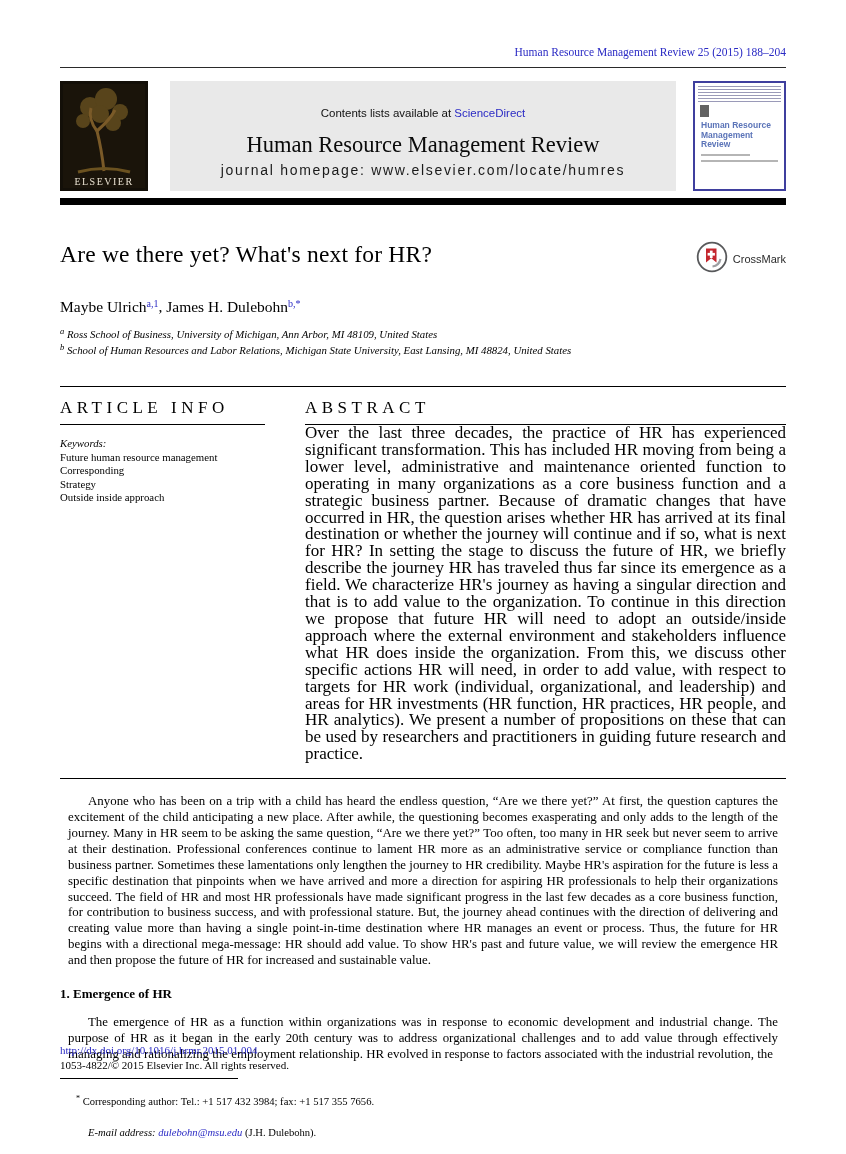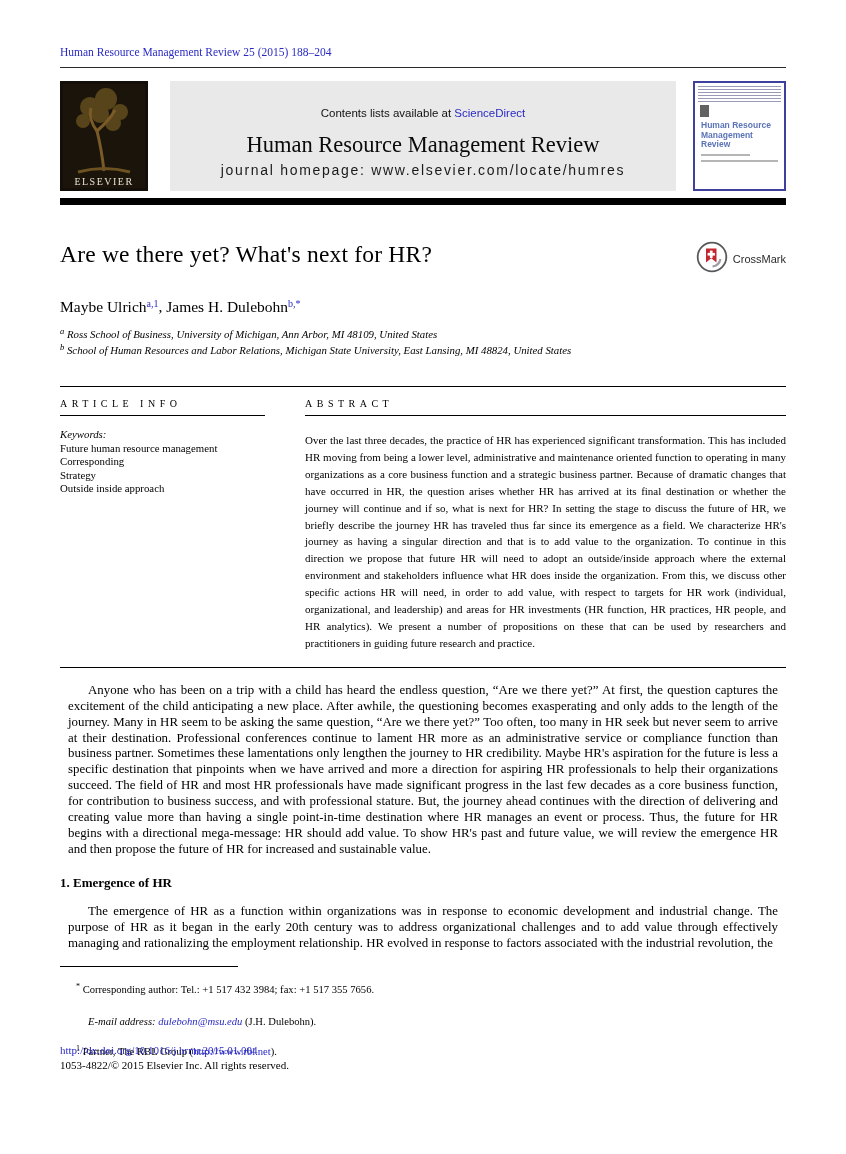--- a/index.html
+++ b/index.html
@@ -8,21 +8,21 @@
   }
   html,body{margin:0;padding:0;background:#fff;}
   .page{
     width:846px;height:1154px;background:#fff;position:relative;overflow:hidden;
     box-sizing:border-box;padding:46px 60px 0 60px;
     font-family:"Liberation Serif", serif;color:#000;
   }
   a{color:var(--blue);text-decoration:none;cursor:pointer;}
 
   
-  .citation{text-align:left;font-size:11.5px;font-family:Liberation Serif, serif;}
+  .citation{text-align:right;font-size:11.5px;font-family:Liberation Serif, serif;}
   .top-rule{border:0;border-top:1px solid #2a2a2a;margin:9px 0 0 0;}
 
   
   .header-band{display:flex;margin-top:13px;height:110px;align-items:stretch;}
   .elsevier-logo{width:88px;height:110px;position:relative;flex:0 0 auto;}
   .elsevier-logo svg{display:block;}
   .elsevier-word{
     position:absolute;left:0;right:0;bottom:4px;text-align:center;
     color:#e8e0d0;font-size:10px;letter-spacing:1.5px;font-family:"Liberation Serif",serif;
   }
@@ -64,25 +64,25 @@
   .sup{font-size:10px;position:relative;top:-5px;}
   .sup.blue{color:var(--blue);}
   .affiliations{margin-top:11px;font-size:10.8px;font-style:italic;line-height:15px;}
   .aff-sup{font-size:8.5px;position:relative;top:-4px;}
 
   
   .info-top-rule{border-top:1px solid #000;margin-top:27px;}
   .info-grid{display:flex;gap:40px;}
   .col-info{width:205px;flex:0 0 auto;}
   .col-abs{flex:1;}
-  .col-head{font-size:10px;letter-spacing:4.5px;padding:11px 0 6px 0;}
+  .col-head{font-size:17px;letter-spacing:4.5px;padding:11px 0 6px 0;}
   .head-rule{border-top:1px solid #000;}
   .kw-label{font-style:italic;font-size:10.8px;margin-top:12px;line-height:13.5px;}
   .kw-item{font-size:10.8px;line-height:13.5px;}
-  .abs-text{font-size:11px;line-height:16.9px;text-align:justify;margin:16px 0 0 0;}
+  .abs-text{font-size:17px;line-height:16.9px;text-align:justify;margin:0 0 0 0;}
   .abs-rights{text-align:right;font-size:11px;margin-top:3px;}
   .section-rule{border-top:1px solid #000;margin-top:15px;}
 
   
   .body-block{margin-top:15px;}
   .body-par{font-size:12.9px;line-height:15.9px;text-align:justify;text-indent:20px;margin:8px;}
   .sec-head{font-size:13px;font-weight:bold;margin-top:17px;}
   .body-par.second{margin-top:13px;}
 
   

